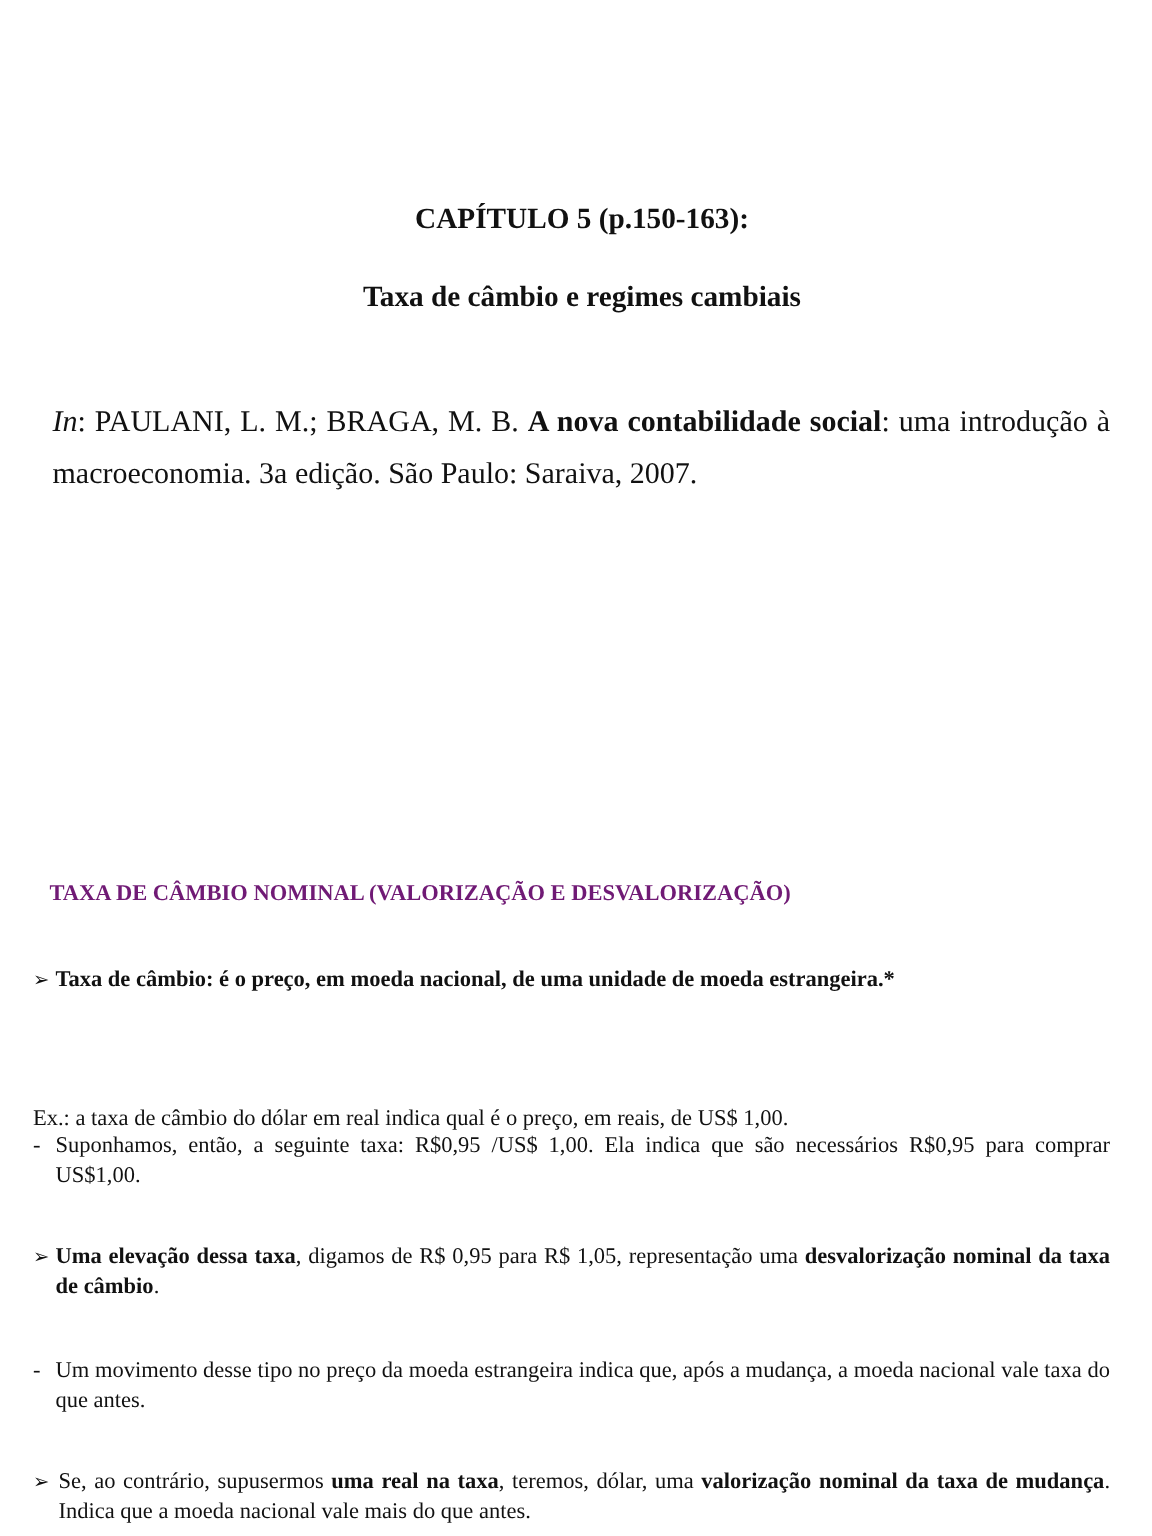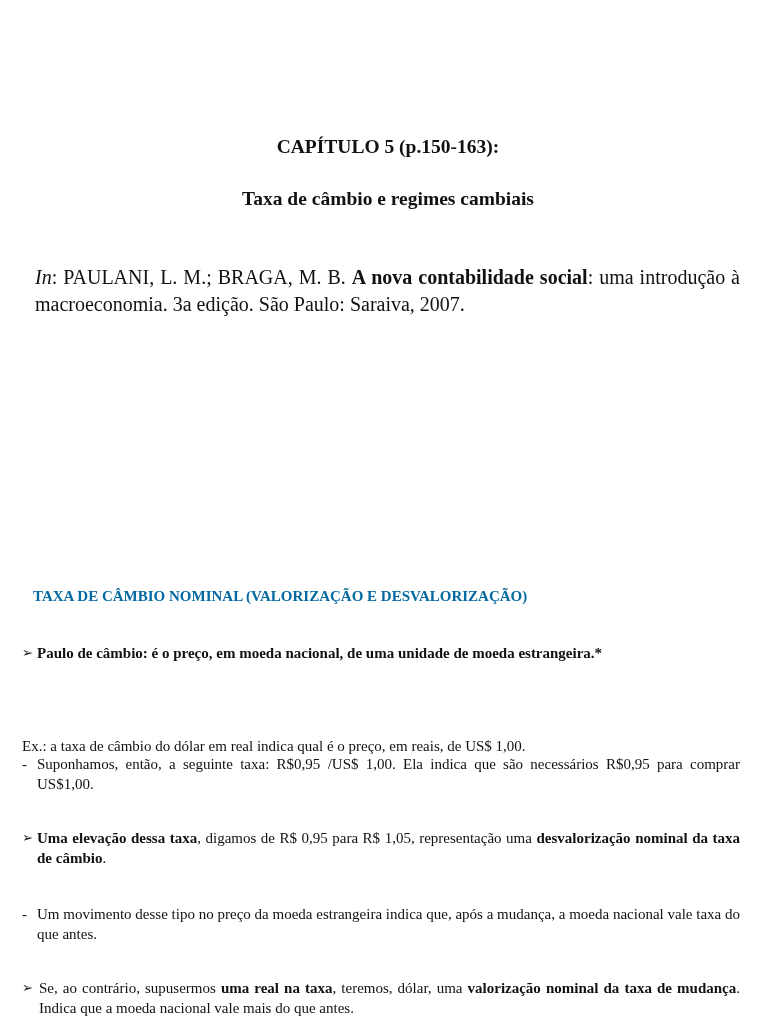--- a/index.html
+++ b/index.html
@@ -24,29 +24,29 @@
     }
     .chapter-subtitle {
       left: 0; width: 776px; top: 188px;
       text-align: center;
       font-weight: bold;
       font-size: 19.5px;
     }
     .citation {
       left: 35px; width: 705px; top: 264px;
       font-size: 20px;
-      line-height: 27px;
+      line-height: 35px;
       text-align: justify;
       text-align-last: left;
     }
     .section-heading {
       left: 33px; top: 588px;
       font-size: 15px;
       font-weight: bold;
-      color: #0369a1;
+      color: #701a75;
       white-space: nowrap;
     }
     .para {
       left: 22px; width: 718px;
       font-size: 15px;
       line-height: 20px;
       text-align: justify;
     }
     .para.single { text-align: left; }
     .bullet-row {
@@ -76,21 +76,21 @@
 
   <div class="abs chapter-title">CAPÍTULO 5 (p.150-163):</div>
   <div class="abs chapter-subtitle">Taxa de câmbio e regimes cambiais</div>
 
   <div class="abs citation"><i>In</i><span>: PAULANI, L. M.; BRAGA, M. B. </span><b>A nova contabilidade social</b><span>: uma introdução à macroeconomia. 3a edição. São Paulo: Saraiva, 2007.</span></div>
 
   <div class="abs section-heading">TAXA DE CÂMBIO NOMINAL (VALORIZAÇÃO E DESVALORIZAÇÃO)</div>
 
   <div class="abs para bullet-row" style="top:643px;">
     <span class="marker">➢</span>
-    <span class="content"><b>Paulo de câmbio: é o preço, em moeda nacional, de uma unidade de moeda estrangeira.*</b></span>
+    <span class="content"><b>Taxa de câmbio: é o preço, em moeda nacional, de uma unidade de moeda estrangeira.*</b></span>
   </div>
 
   <div class="abs para single" style="top:736px;">Ex.: a taxa de câmbio do dólar em real indica qual é o preço, em reais, de US$ 1,00.</div>
 
   <div class="abs para bullet-row" style="top:754px;">
     <span class="marker dash">-</span>
     <span class="content last-left">Suponhamos, então, a seguinte taxa: R$0,95 /US$ 1,00. Ela indica que são necessários R$0,95 para comprar US$1,00.</span>
   </div>
 
   <div class="abs para bullet-row" style="top:828px;">

